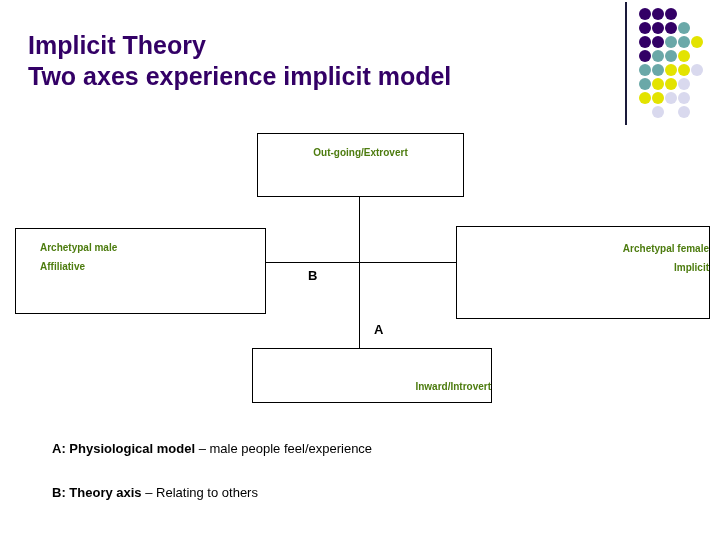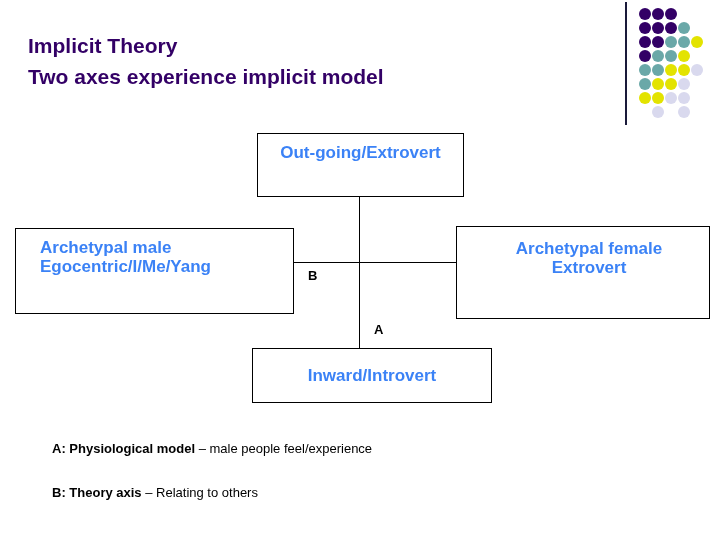--- a/index.html
+++ b/index.html
@@ -18,21 +18,21 @@
     overflow: hidden;
   }
 
   
   .title-block {
     position: absolute;
     left: 28px;
     top: 30px;
     width: 580px;
     color: #330066;
-    font-size: 21px;
+    font-size: 25px;
     font-weight: bold;
     line-height: 31px;
     letter-spacing: 0px;
   }
   .title-line { display: block; white-space: nowrap; }
 
   
   .deco-rule {
     position: absolute;
     left: 625px;
@@ -54,53 +54,53 @@
     height: 12px;
     border-radius: 50%;
   }
 
   
   .node-box {
     position: absolute;
     border: 1px solid #000000;
     background: #ffffff;
     box-sizing: border-box;
-    color: #3b82f6;
-    font-size: 17px;
+    color: #4d7c0f;
+    font-size: 10px;
     font-weight: bold;
     line-height: 19px;
   }
   .node-box .inner {
     position: absolute;
     left: 0; right: 0;
   }
 
   #box-top {
     left: 257px; top: 133px;
     width: 207px; height: 64px;
   }
   #box-top .inner { top: 9px; text-align: center; }
 
   #box-left {
     left: 15px; top: 228px;
-    width: 279px; height: 86px; text-decoration: underline;
+    width: 251px; height: 86px; text-decoration: underline;
   }
   #box-left .inner { top: 9px; left: 24px; text-align: left; }
 
   #box-right {
     left: 456px; top: 226px;
     width: 254px; height: 93px;
   }
-  #box-right .inner { top: 12px; left: 12px; text-align: center; }
+  #box-right .inner { top: 12px; left: 12px; text-align: right; }
 
   #box-bottom {
     left: 252px; top: 348px;
     width: 240px; height: 55px;
   }
-  #box-bottom .inner { top: 17px; text-align: center; }
+  #box-bottom .inner { top: 28px; text-align: right; }
 
   .connector-v {
     position: absolute;
     left: 359px;
     top: 196px;
     width: 0;
     height: 152px;
     border-left: 1px solid #000000;
   }
   .connector-h {
@@ -186,28 +186,28 @@
   <div class="connector-v"></div>
   <div class="connector-h"></div>
 
   <div class="node-box" id="box-top">
     <div class="inner">Out-going/Extrovert</div>
   </div>
 
   <div class="node-box" id="box-left">
     <div class="inner">
       <div>Archetypal male</div>
-      <div>Egocentric/I/Me/Yang</div>
+      <div>Affiliative</div>
     </div>
   </div>
 
   <div class="node-box" id="box-right">
     <div class="inner">
       <div>Archetypal female</div>
-      <div>Extrovert</div>
+      <div>Implicit</div>
     </div>
   </div>
 
   <div class="node-box" id="box-bottom">
     <div class="inner">Inward/Introvert</div>
   </div>
 
   <div class="axis-label" id="label-b">B</div>
   <div class="axis-label" id="label-a">A</div>
 

